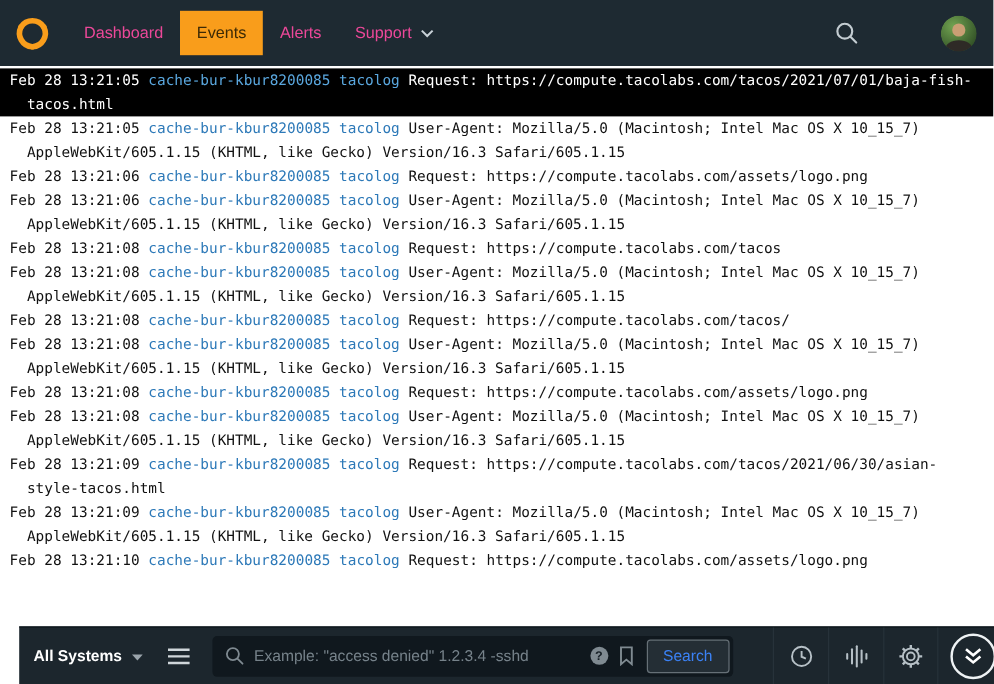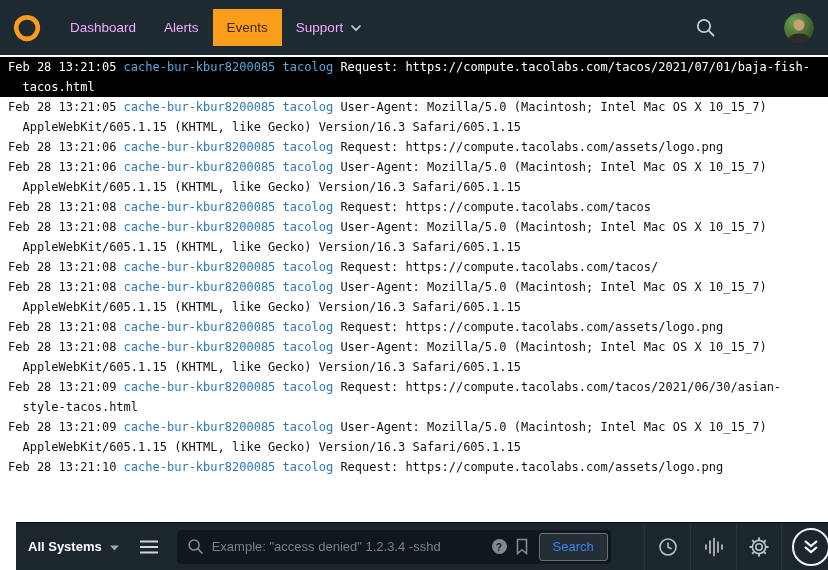--- a/index.html
+++ b/index.html
@@ -3,21 +3,21 @@
 <meta charset="utf-8">
 <style>
   * { margin:0; padding:0; box-sizing:border-box; }
   html,body { width:828px; height:570px; overflow:hidden; background:#fff;
               font-family:"Liberation Sans", sans-serif; }
 
   
   .topnav { height:55px; background:#1e2a32; display:flex; align-items:center; }
   .logo { display:flex; align-items:center; justify-content:center; margin:0 14px 0 12px; cursor:pointer; }
   .nav-items { display:flex; align-items:center; height:100%; }
-  .nav-item { display:flex; align-items:center; gap:7px; padding:11px 14px; color:#f0abfc;
+  .nav-item { display:flex; align-items:center; gap:7px; padding:11px 14px; color:#ec4899;
               font-size:13.5px; cursor:pointer; text-decoration:none; }
   .nav-item.active { background:#f99d1b; color:#3d2a05; }
   .nav-item .caret { display:flex; align-items:center; }
   .nav-right { margin-left:auto; display:flex; align-items:center; gap:24px; padding-right:14px; }
   .nav-right a { display:flex; align-items:center; cursor:pointer; }
   .grid-icon { display:grid; grid-template-columns:repeat(3,3.5px); grid-template-rows:repeat(3,3.5px); gap:2.5px; }
   .grid-icon i { background:#c3ccd1; border-radius:1px; }
   .avatar { width:30px; height:30px; border-radius:50%; overflow:hidden; }
 
   
@@ -65,25 +65,25 @@
         <path d="M6 10 A 12 12 0 0 1 26 10"></path>
         <path d="M6 10 A 12 12 0 0 1 26 10" transform="rotate(120 16 16)"></path>
         <path d="M6 10 A 12 12 0 0 1 26 10" transform="rotate(240 16 16)"></path>
       </g>
     </svg>
   </a>
   <nav class="nav-items">
     <a class="nav-item">
       <span>Dashboard</span>
     </a>
+    <a class="nav-item active">
+      <span>Events</span>
+    </a>
     <a class="nav-item">
       <span>Alerts</span>
-    </a>
-    <a class="nav-item active">
-      <span>Events</span>
     </a>
     <a class="nav-item">
       <span>Support</span>
       <span class="caret">
         <svg width="12" height="8" viewBox="0 0 12 8">
             <polyline points="1.5,1.5 6,6 10.5,1.5" fill="none" stroke="#c9d2d8" stroke-width="1.7"></polyline>
           </svg>
       </span>
     </a>
   </nav>

